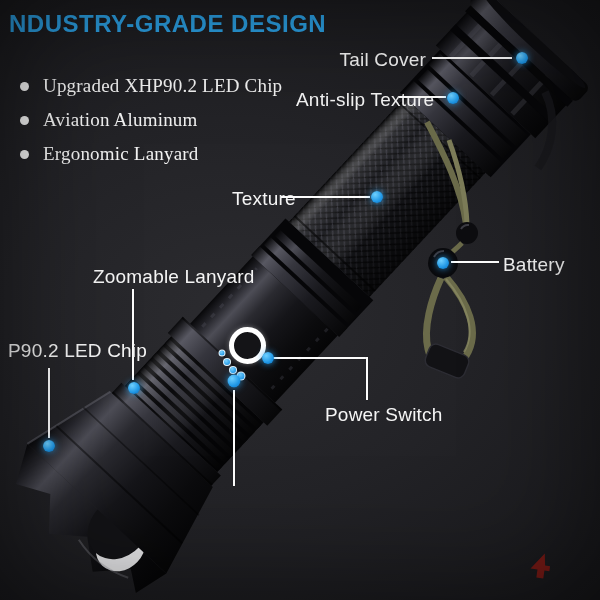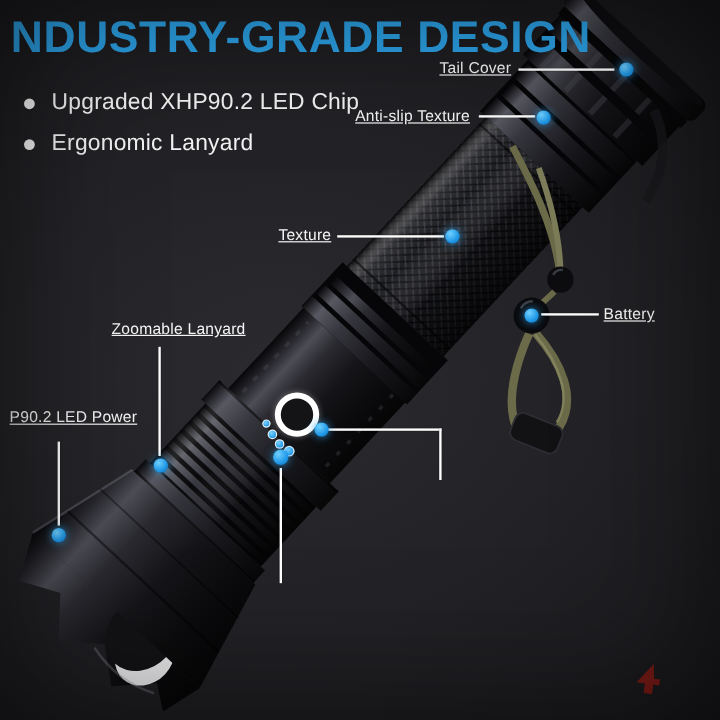--- a/index.html
+++ b/index.html
@@ -14,33 +14,33 @@
   
   .flashlight{position:absolute;left:-52px;top:183px;width:700px;height:220px;transform:rotate(-47deg);}
 
   
   .switch-ring{position:absolute;left:229px;top:327px;width:27px;height:27px;border:5px solid #ffffff;
     border-radius:50%;background:#141417;box-shadow:0 0 5px rgba(255,255,255,.35);}
   .led-dot{position:absolute;border-radius:50%;background:radial-gradient(circle at 35% 30%, #7fd4ff,#2da0ea 65%,#0f6cb8);
     border:1px solid rgba(255,255,255,.85);transform:translate(-50%,-50%);}
 
   
-  .clabel{position:absolute;color:#f5f5f5;font-size:13px;letter-spacing:.2px;white-space:nowrap;text-decoration:underline;}
+  .clabel{position:absolute;color:#f5f5f5;font-size:19px;letter-spacing:.2px;white-space:nowrap;}
   .cline{position:absolute;background:#fdfdfd;box-shadow:0 0 1px rgba(0,0,0,.6);}
   .h{height:2px;} .v{width:2px;}
   .cdot{position:absolute;width:12px;height:12px;border-radius:50%;transform:translate(-50%,-50%);
     background:radial-gradient(circle at 35% 30%, #6fd0ff, #1f97e6 60%, #0f6cb8);
     box-shadow:0 0 7px rgba(45,160,235,.85);}
   .cdot.big{width:13px;height:13px;}
 
   
-  .title{position:absolute;left:9px;top:10px;font-size:37px;font-weight:bold;color:#2ca3e8;
+  .title{position:absolute;left:9px;top:10px;font-size:24px;font-weight:bold;color:#2ca3e8;
     letter-spacing:.5px;white-space:nowrap;}
   .features{position:absolute;left:20px;top:69px;}
-  .feature{display:flex;align-items:center;height:34px;color:#f2f2f2;font-size:19px;letter-spacing:.2px;white-space:nowrap;}
+  .feature{display:flex;align-items:center;height:34px;color:#f2f2f2;font-size:19px;letter-spacing:.2px;white-space:nowrap;font-family:Liberation Serif, serif;}
   .bullet{width:9px;height:9px;border-radius:50%;background:#f2f2f2;margin-right:14px;flex:none;}
 
   .watermark{position:absolute;left:529px;top:551px;opacity:.85;}
 </style>
 </head>
 <body>
 
 <div class="stage">
 
   <svg class="flashlight" viewBox="0 0 700 220" aria-hidden="true">
@@ -153,20 +153,24 @@
   <div class="led-dot" style="left:241px;top:376px;width:7px;height:7px"></div>
 
   <div class="title">NDUSTRY-GRADE DESIGN</div>
   <div class="features">
     <div class="feature">
       <span class="bullet"></span>
       <span>Upgraded XHP90.2 LED Chip</span>
     </div>
     <div class="feature">
       <span class="bullet"></span>
+      <span>Aviation Aluminum</span>
+    </div>
+    <div class="feature">
+      <span class="bullet"></span>
       <span>Ergonomic Lanyard</span>
     </div>
   </div>
 
   <div class="clabel" style="left:338px;top:49px;width:88px;text-align:right">Tail Cover</div>
   <div class="cline h" style="left:432px;top:57px;width:80px"></div>
   <div class="cdot" style="left:522px;top:58px"></div>
 
   <div class="clabel" style="left:296px;top:89px">Anti-slip Texture</div>
   <div class="cline h" style="left:399px;top:96px;width:47px"></div>
@@ -177,24 +181,25 @@
   <div class="cdot" style="left:377px;top:197px"></div>
 
   <div class="clabel" style="left:503px;top:254px">Battery</div>
   <div class="cline h" style="left:451px;top:261px;width:48px"></div>
   <div class="cdot" style="left:443px;top:263px"></div>
 
   <div class="clabel" style="left:93px;top:266px">Zoomable Lanyard</div>
   <div class="cline v" style="left:132px;top:289px;height:91px"></div>
   <div class="cdot" style="left:134px;top:388px"></div>
 
-  <div class="clabel" style="left:8px;top:340px">P90.2 LED Power</div>
+  <div class="clabel" style="left:8px;top:340px">P90.2 LED Chip</div>
   <div class="cline v" style="left:48px;top:368px;height:70px"></div>
   <div class="cdot" style="left:49px;top:446px"></div>
 
+  <div class="clabel" style="left:325px;top:404px">Power Switch</div>
   <div class="cline h" style="left:272px;top:357px;width:96px"></div>
   <div class="cline v" style="left:366px;top:357px;height:43px"></div>
   <div class="cdot" style="left:268px;top:358px"></div>
 
   <div class="cline v" style="left:233px;top:390px;height:96px"></div>
   <div class="cdot big" style="left:234px;top:381px"></div>
 
   <svg class="watermark" width="24" height="30" viewBox="0 0 24 30" aria-hidden="true">
     <path d="M14 2 L2 19 H9 V27 H16 V19 H21 V14 H16 Z" fill="#8b1b15" transform="rotate(8 12 15)"></path>
   </svg>

